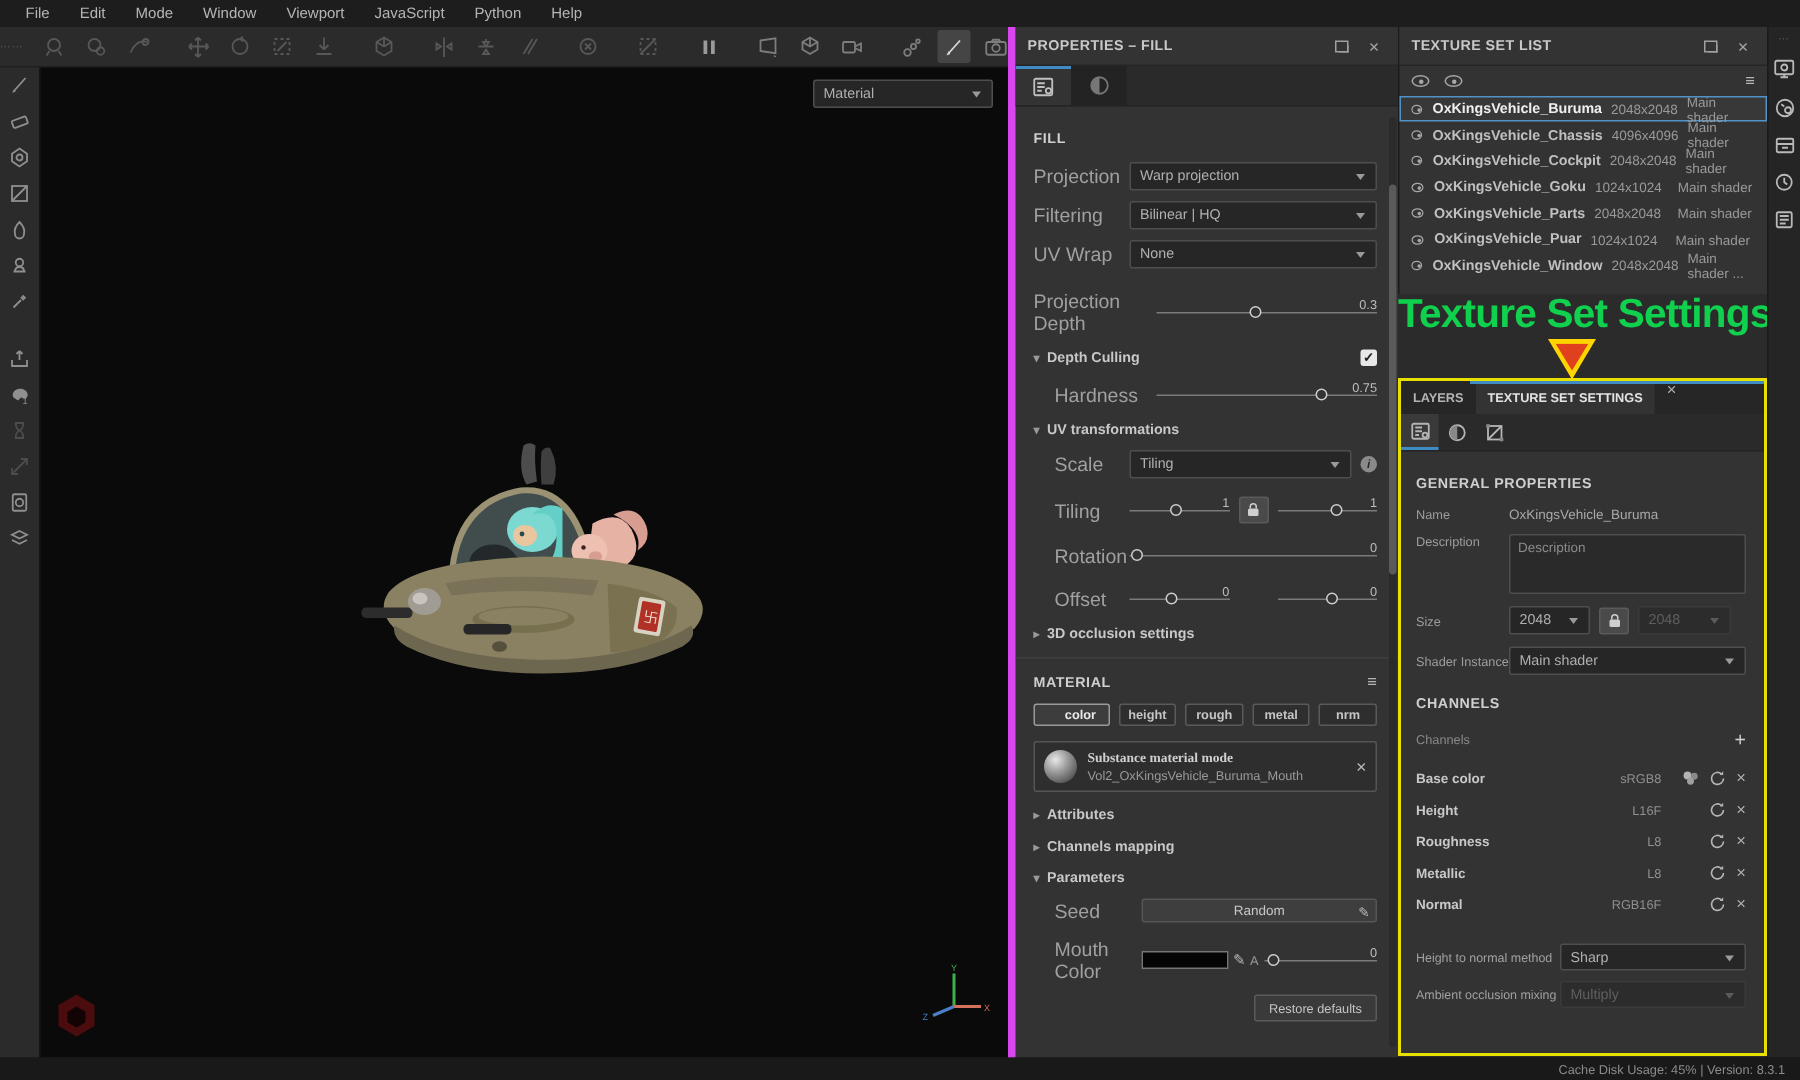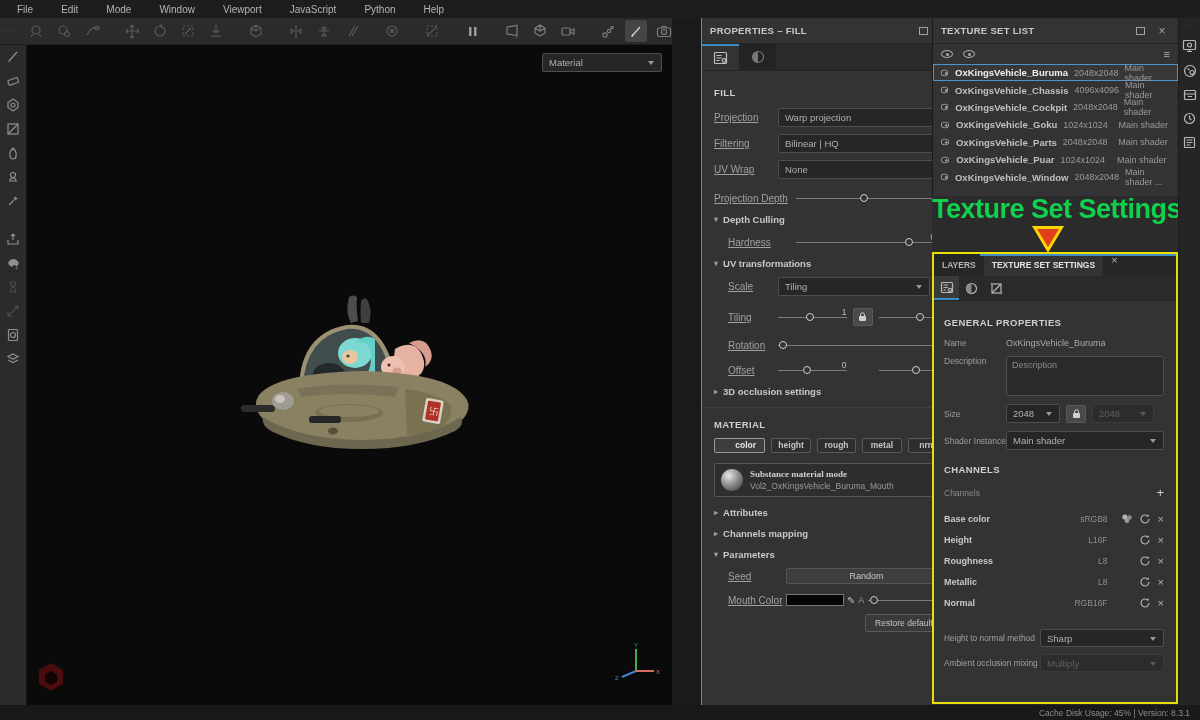--- a/index.html
+++ b/index.html
@@ -1,21 +1,21 @@
 <!DOCTYPE html>
 <html><head>
 <meta charset="utf-8">
 <style>
   * { margin:0; padding:0; box-sizing:border-box; }
   html,body { width:1200px; height:720px; background:#1a1a1a; overflow:hidden;
     font-family:"Liberation Sans", sans-serif; color:#b8b8b8; font-size:10px; }
 
   
   #menubar { position:absolute; left:0; top:0; width:1200px; height:18px;
-    background:#1d1d1d; display:flex; align-items:center; padding-left:8px; gap:10px; z-index:5;}
+    background:#1d1d1d; display:flex; align-items:center; padding-left:8px; gap:2px; z-index:5;}
   .menu-item { padding:2px 9px; color:#b5b5b5; font-size:10px; cursor:default; }
 
   
   #toolbar { position:absolute; left:0; top:18px; width:672px; height:27px;
     background:#2b2b2b; display:flex; align-items:center; border-bottom:1px solid #1f1f1f;}
   .tb-handle { width:20px; color:#555; font-size:7px; letter-spacing:1px; text-align:center; }
   .tb-group { display:flex; align-items:center; gap:6px; padding:0 9px; height:27px; }
   .tb-sep { width:1px; height:18px; background:#3a3a3a; }
   .tb-btn { width:22px; height:22px; display:flex; align-items:center; justify-content:center;
     border-radius:2px; }
@@ -50,31 +50,31 @@
   
   .panel-header { height:26px; display:flex; align-items:center; padding:0 8px;
     background:#333333; border-bottom:1px solid #262626; }
   .panel-title { font-size:9.5px; font-weight:bold; color:#c9c9c9; letter-spacing:.3px; flex:1; }
   .hdr-ic { width:16px; height:16px; display:flex; align-items:center; justify-content:center;
     color:#a5a5a5; font-size:12px; margin-left:6px; }
   .undock { width:9px; height:8px; border:1px solid #a0a0a0; position:relative; }
   .undock::after { content:""; position:absolute; left:2px; top:2px; width:5px; height:4px; border:1px solid #a0a0a0; border-left:none; border-top:none;}
 
   
-  #props { position:absolute; left:701px; top:18px; width:260px; height:687px;
-    background:#333333; border-left:1px solid #d946ef; overflow:hidden; }
+  #props { position:absolute; left:672px; top:18px; width:260px; height:687px;
+    background:#333333; border-left:5px solid #d946ef; overflow:hidden; }
   #props-tabs { height:27px; background:#2a2a2a; display:flex; border-bottom:1px solid #242424;}
   .ptab { width:37px; display:flex; align-items:center; justify-content:center; }
   .ptab.active { background:#333333; border-top:2px solid #3f8cc4; }
   .ptab svg { stroke:#c0c0c0; fill:none; stroke-width:1.2;}
   .ptab.inactive { background:#232323; } .ptab.inactive svg{ stroke:#777; }
   #props-body { padding:10px 14px 0 12px; position:relative; }
   .sec-title { font-size:9.5px; font-weight:bold; color:#cfcfcf; margin:6px 0 10px; letter-spacing:.4px;}
   .frow { display:flex; align-items:center; margin-bottom:7px; }
-  .flbl { width:64px; font-size:10px; color:#a0a0a0; flex-shrink:0;text-decoration:underline;}
+  .flbl { width:64px; font-size:13px; color:#a0a0a0; flex-shrink:0;}
   .frow .dd { flex:1; }
   .slider-row { display:flex; align-items:center; margin-bottom:4px; }
   .sl-val { position:absolute; right:0; top:-10px; font-size:8.5px; color:#bdbdbd; }
   .track { flex:1; height:1px; background:#7b7b7b; position:relative; }
   .knob { position:absolute; top:-4px; width:8px; height:8px; border:1.5px solid #cfcfcf;
     border-radius:50%; background:#333; margin-left:-4px;}
   .twist { display:flex; align-items:center; gap:5px; font-size:9.5px; font-weight:bold;
     color:#c8c8c8; margin:10px 0 8px; }
   .twist .arr { font-size:8px; color:#9a9a9a; }
   .checkbox { width:11px; height:11px; background:#e8e8e8; border-radius:2px; color:#222;

